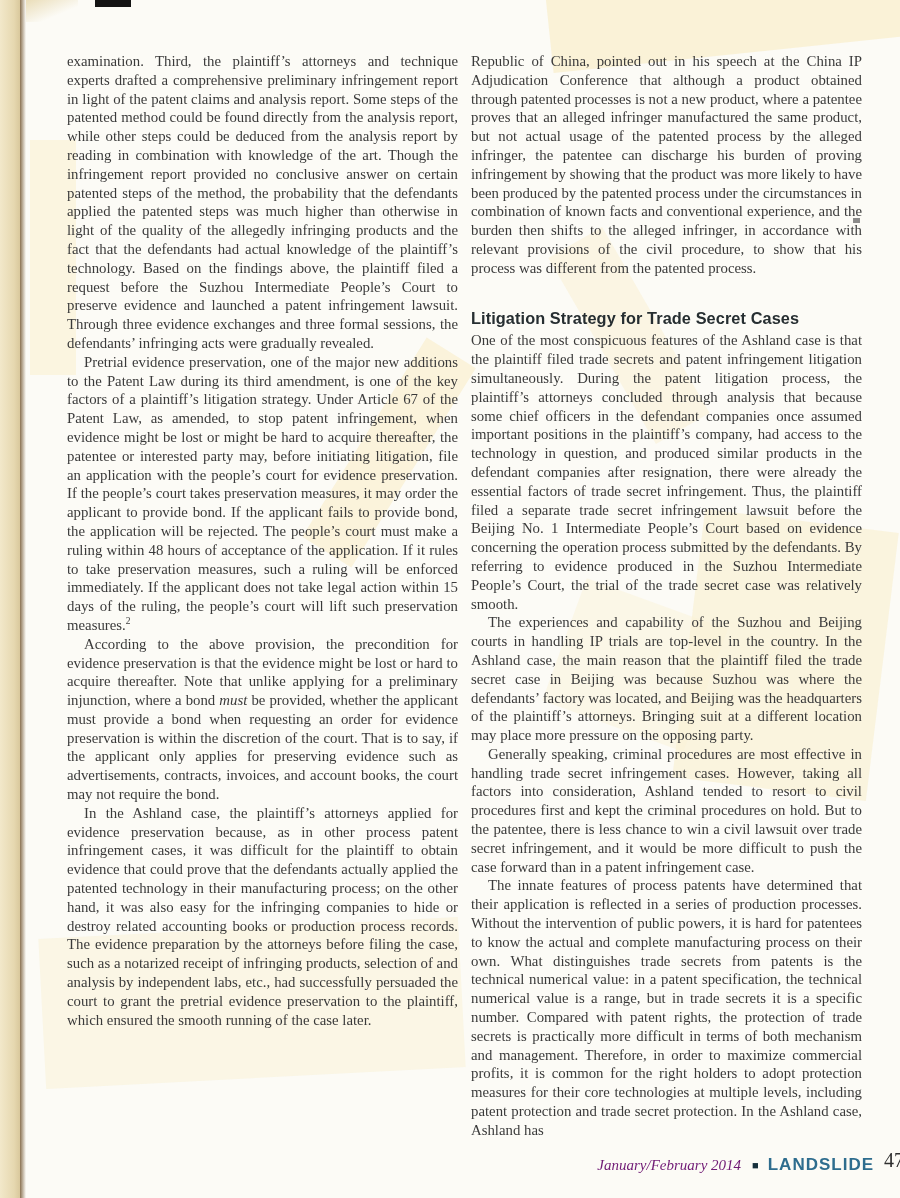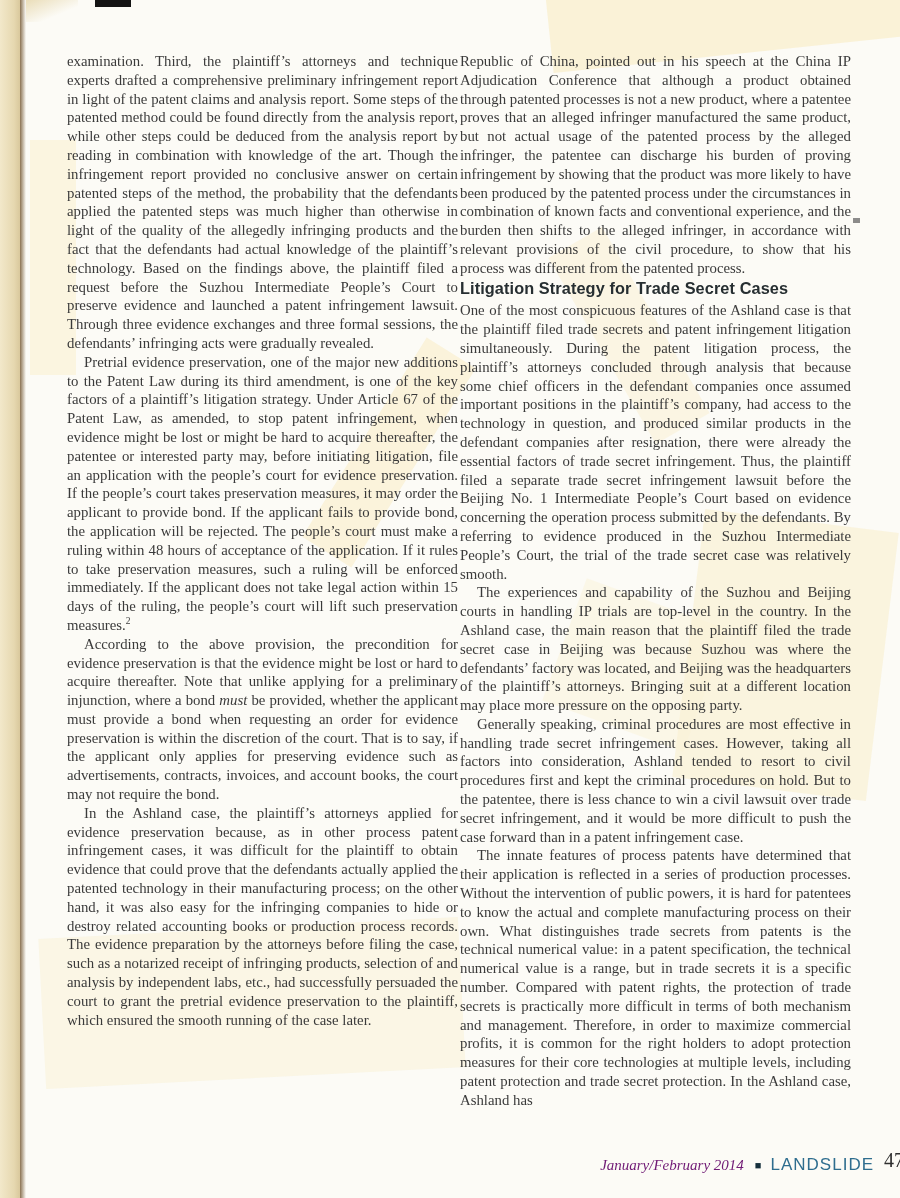--- a/index.html
+++ b/index.html
@@ -46,43 +46,43 @@
   .wm6 { left: 560px; top: 600px; width: 150px; height: 130px; transform: rotate(20deg); opacity: .45; }
   .wm7 { left: 42px;  top: 928px; width: 420px; height: 150px; transform: rotate(-3deg); opacity: .5; }
 
   
   .col {
     position: absolute; top: 52px; width: 391px;
     font-size: 14.8px; line-height: 18.8px; color: #3a3a3a;
     text-align: justify; z-index: 2;
   }
   .col-left  { left: 67px; }
-  .col-right { left: 460px; }
+  .col-right { left: 471px; }
   p { margin: 0; }
   p.ind { text-indent: 17px; font-family: Liberation Serif, serif; }
   sup { font-size: 9.5px; vertical-align: super; line-height: 0; }
   em { font-style: italic; }
   h3.section {
     font-family: "Liberation Sans", sans-serif;
     font-weight: 700; font-size: 16.3px; letter-spacing: .1px;
-    color: #262e31; margin: 1px 0 4px 0; text-align: left;
+    color: #262e31; margin: 31px 0 4px 0; text-align: left;
   }
 
   
   .footer {
     position: absolute; top: 1149px; left: 0; right: 0;
     text-align: right; white-space: nowrap; z-index: 4;
   }
   .issue {
     font-family: "Liberation Serif", serif; font-style: italic;
     font-size: 15px; color: #701a75; margin-right: 11px;
   }
   .sq { display: inline-block; font-size: 11px; color: #16303c; margin-right: 9px; vertical-align: 1px; font-style: normal; }
   .brand {
-    font-family: "Liberation Sans", sans-serif; font-weight: 400;
+    font-family: "Liberation Sans", sans-serif; font-weight: 700;
     font-size: 17px; letter-spacing: 1px; color: #2e6d8e; margin-right: 10px;
   }
   .pagenum-wrap { display: inline-block; width: 16px; overflow: hidden; vertical-align: -2px; }
   .pagenum { font-family: "Liberation Serif", serif; font-size: 20px; color: #2f2f2f; white-space: nowrap; }
 </style>
 </head>
 <body>
 
 <div class="page">
 

